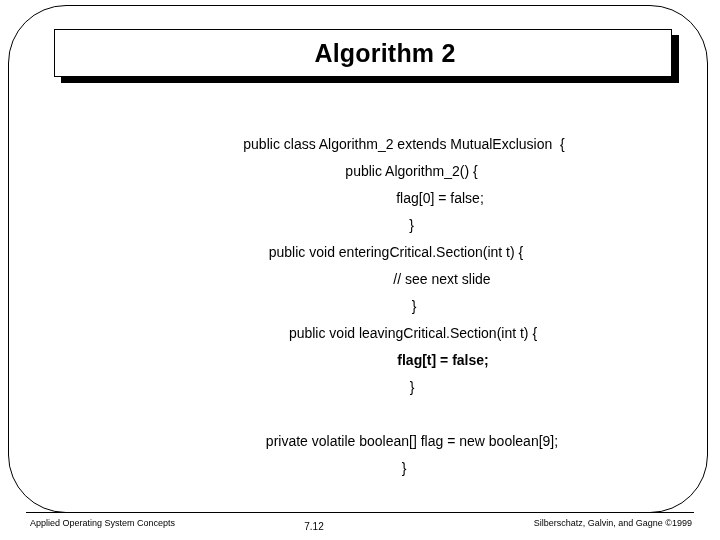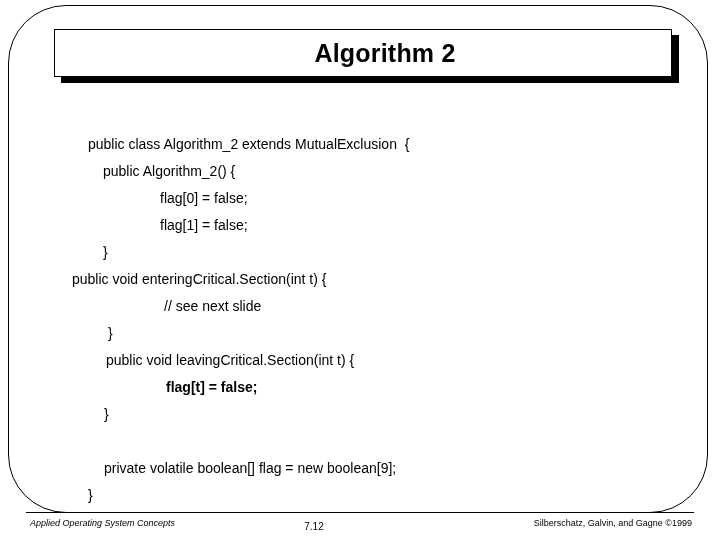--- a/index.html
+++ b/index.html
@@ -70,20 +70,21 @@
     letter-spacing: 0.2px;
     line-height: 1;
   }
 
   
   #code-body {
     position: absolute;
     left: 0px;
     top: 131px;
     width: 720px;
+    text-align: center;
   }
   .code-line {
     height: 27px;
     font-size: 14px;
     color: #000000;
     white-space: pre;
     line-height: 19px;
     padding-top: 4px;
     box-sizing: border-box;
   }
@@ -100,41 +101,40 @@
     height: 1px;
     background: #000000;
   }
   .footer-text {
     position: absolute;
     top: 518px;
     font-size: 9px;
     color: #000000;
     white-space: nowrap;
   }
-  #footer-left  { left: 30px; font-style: italic; }
+  #footer-left  { left: 30px; }
   #footer-center{ left: 0; width: 628px; text-align: center; top: 521px; font-size: 10px; }
   #footer-right { right: 28px; }
 </style>
 </head>
 <body>
 
 <div id="slide">
 
   <div id="slide-frame"></div>
 
   <div id="title-shadow"></div>
   <div id="title-box">
     <span id="title-text">Algorithm 2</span>
   </div>
 
   <div id="code-body">
       <div class="code-line" style="padding-left: 88px;">public class Algorithm_2 extends MutualExclusion  {</div>
       <div class="code-line" style="padding-left: 103px;">public Algorithm_2() {</div>
       <div class="code-line" style="padding-left: 160px;">flag[0] = false;</div>
-      <div class="code-line" style="padding-left: 160px;">flag[1] = false;</div>
       <div class="code-line" style="padding-left: 103px;">}</div>
       <div class="code-line" style="padding-left: 72px;">public void enteringCritical.Section(int t) {</div>
       <div class="code-line" style="padding-left: 164px;">// see next slide</div>
       <div class="code-line" style="padding-left: 108px;">}</div>
       <div class="code-line" style="padding-left: 106px;">public void leavingCritical.Section(int t) {</div>
       <div class="code-line" style="padding-left: 166px; font-weight: bold;">flag[t] = false;</div>
       <div class="code-line" style="padding-left: 104px;">}</div>
       <div class="code-line blank" style="padding-left: 0px;"></div>
       <div class="code-line" style="padding-left: 104px;">private volatile boolean[] flag = new boolean[9];</div>
       <div class="code-line" style="padding-left: 88px;">}</div>

